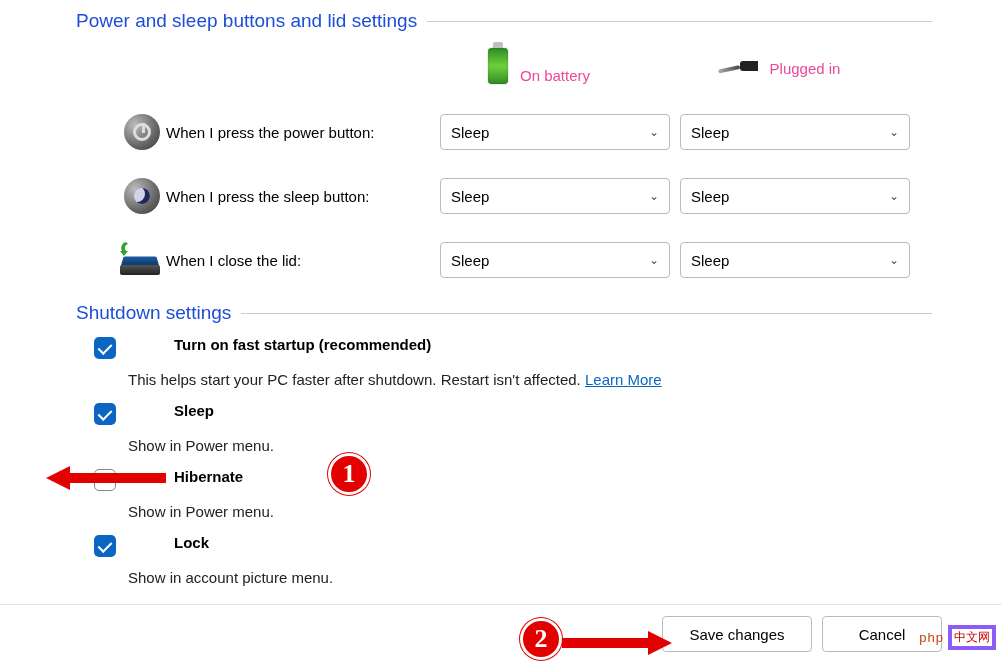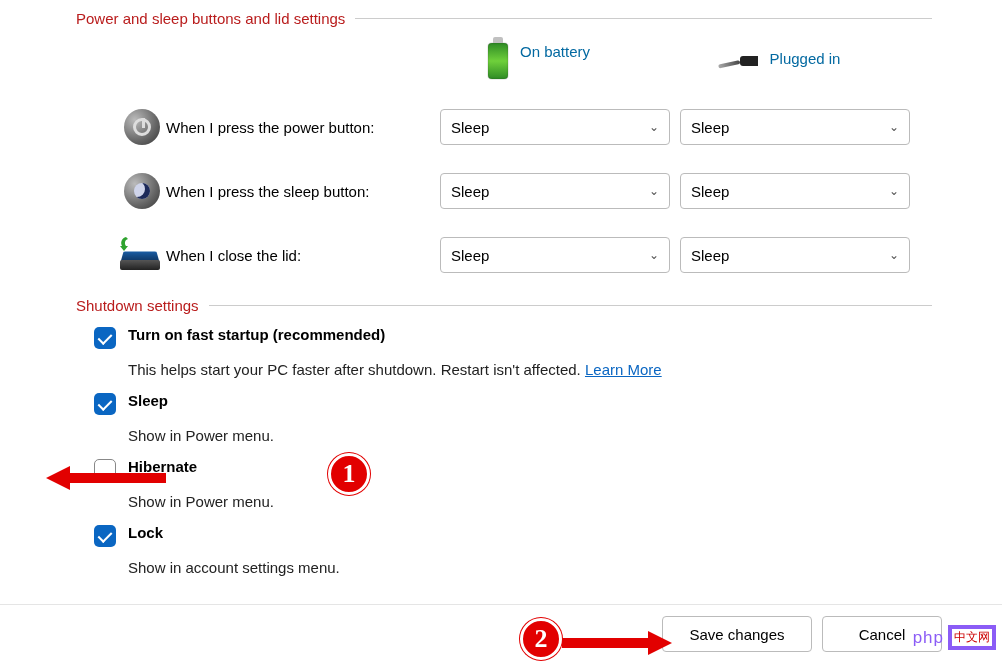--- a/index.html
+++ b/index.html
@@ -13,45 +13,45 @@
       height: 668px;
       position: relative;
     }
     .section-title {
       display: flex;
       align-items: center;
       padding-left: 76px;
       margin-top: 10px;
     }
     .section-title span {
-      color: #b91c1c;
-      font-size: 15px;
+      color: #1d4ed8;
+      font-size: 19px;
       padding-right: 10px;
     }
     .section-title .line {
       flex: 1;
       height: 1px;
       background: #ccc;
       margin-right: 70px;
     }
     .shutdown-title { padding-left: 76px; }
     .cols-header {
       display: flex;
       align-items: center;
       height: 68px;
       padding-right: 70px;
     }
     .cols-header .spacer1 { width: 424px; }
     .cols-header .col {
       display: flex;
-      align-items: flex-start;
+      align-items: flex-end;
       justify-content: center;
       gap: 12px;
       width: 230px;
-      color: #0369a1;
+      color: #ec4899;
     }
     .cols-header .col.right { margin-left: 10px; }
     .battery-icon { width: 20px; height: 36px; background: linear-gradient(to bottom, #2e8b25, #6fd03b, #2e8b25); border-radius: 4px; position: relative; box-shadow: inset 0 0 2px rgba(0,0,0,0.3), 0 0 1px #444; }
     .battery-icon::before { content:""; position:absolute; top:-6px; left:5px; width:10px; height:6px; background:#c0c0c0; border-radius:2px 2px 0 0; }
     .plug-icon { width: 40px; height: 22px; position: relative; }
     .plug-icon::before { content:""; position:absolute; right:0; top:6px; width:18px; height:10px; background:#222; border-radius:3px 0 0 3px; }
     .plug-icon::after { content:""; position:absolute; right:18px; top:10px; width:22px; height:4px; background:linear-gradient(to right,#aaa,#444); border-radius:2px; transform:rotate(-12deg); transform-origin:right center; }
     .row {
       display: flex;
       align-items: center;
@@ -97,29 +97,29 @@
     .lid-ico .base { position:absolute; bottom:0; left:0; width:40px; height:10px; background:linear-gradient(#555,#222); border-radius:2px; }
     .lid-ico .lid { position:absolute; bottom:6px; left:0; width:40px; height:20px; background:linear-gradient(#1a5ea6,#0b2d55); border-radius:2px; transform:perspective(60px) rotateX(40deg); transform-origin:bottom; }
     .lid-ico .arrow { position:absolute; left:-2px; top:-4px; width:16px; height:16px; }
     .lid-ico .arrow svg { width:16px; height:16px; }
     .shutdown-list { padding: 12px 70px 0 94px; }
     .shutdown-item { display:flex; align-items:flex-start; gap:12px; margin-bottom:14px; }
     .cb { width:22px; height:22px; border-radius:5px; display:flex; align-items:center; justify-content:center; flex:none; margin-top:1px; }
     .cb.checked { background:#0a66c2; }
     .cb.checked::after { content:""; width:6px; height:11px; border:solid #fff; border-width:0 2.5px 2.5px 0; transform:rotate(45deg); margin-top:-2px; }
     .cb.unchecked { border:1.5px solid #888; background:#fff; }
-    .item-text .item-title { font-weight:700; }
+    .item-text .item-title { font-weight:700;margin-left:46px; }
     .item-text .item-desc { color:#222; margin-top:18px; }
     .link { color:#0a66c2; text-decoration:underline; cursor:pointer; }
     .footer-line { position:absolute; left:0; right:0; bottom:63px; height:1px; background:#e5e5e5; }
     .footer-bar { position:absolute; right:60px; bottom:16px; display:flex; gap:10px; align-items:center; }
     .winbtn { min-width:150px; height:36px; border:1px solid #bbb; border-radius:4px; background:#fff; display:flex; align-items:center; justify-content:center; color:#000; font-size:15px; cursor:pointer; }
     .winbtn.cancel { min-width:120px; }
     .watermark { position:absolute; right:6px; bottom:18px; display:flex; align-items:center; gap:4px; z-index:3; }
-    .watermark .gray { color:#8b5cf6; font-size:17px; letter-spacing:1px; }
+    .watermark .gray { color:#c2410c; font-size:13px; letter-spacing:1px; }
     .watermark .cn { color:#c00; font-size:12px; border:4px solid #8b5cf6; padding:0 2px; }
     .anno { position:absolute; z-index:5; pointer-events:none; }
     .anno .circle { width:42px; height:42px; border-radius:50%; background:#e20000; border:3px solid #fff; display:flex; align-items:center; justify-content:center; color:#fff; font-weight:800; font-family:Georgia,serif; font-size:26px; box-shadow:0 0 0 1px #e20000; }
     .anno .arrow { position:absolute; }
     .anno1 { left:208px; top:453px; }
     .anno1 .arrow { right:42px; top:11px; width:120px; height:28px; }
     .anno2 { left:520px; bottom:8px; }
     .anno2 .arrow { left:42px; top:11px; width:110px; height:28px; }
   </style>
 </head>
@@ -237,21 +237,21 @@
     <div class="cb unchecked"></div>
     <div class="item-text">
       <div class="item-title">Hibernate</div>
       <div class="item-desc">Show in Power menu.</div>
     </div>
   </div>
   <div class="shutdown-item">
     <div class="cb checked"></div>
     <div class="item-text">
       <div class="item-title">Lock</div>
-      <div class="item-desc">Show in account settings menu.</div>
+      <div class="item-desc">Show in account picture menu.</div>
     </div>
   </div>
 </div>
 
 <div class="footer-line"></div>
 <div class="footer-bar">
   <div class="winbtn">Save changes</div>
   <div class="winbtn cancel">Cancel</div>
 </div>
 

